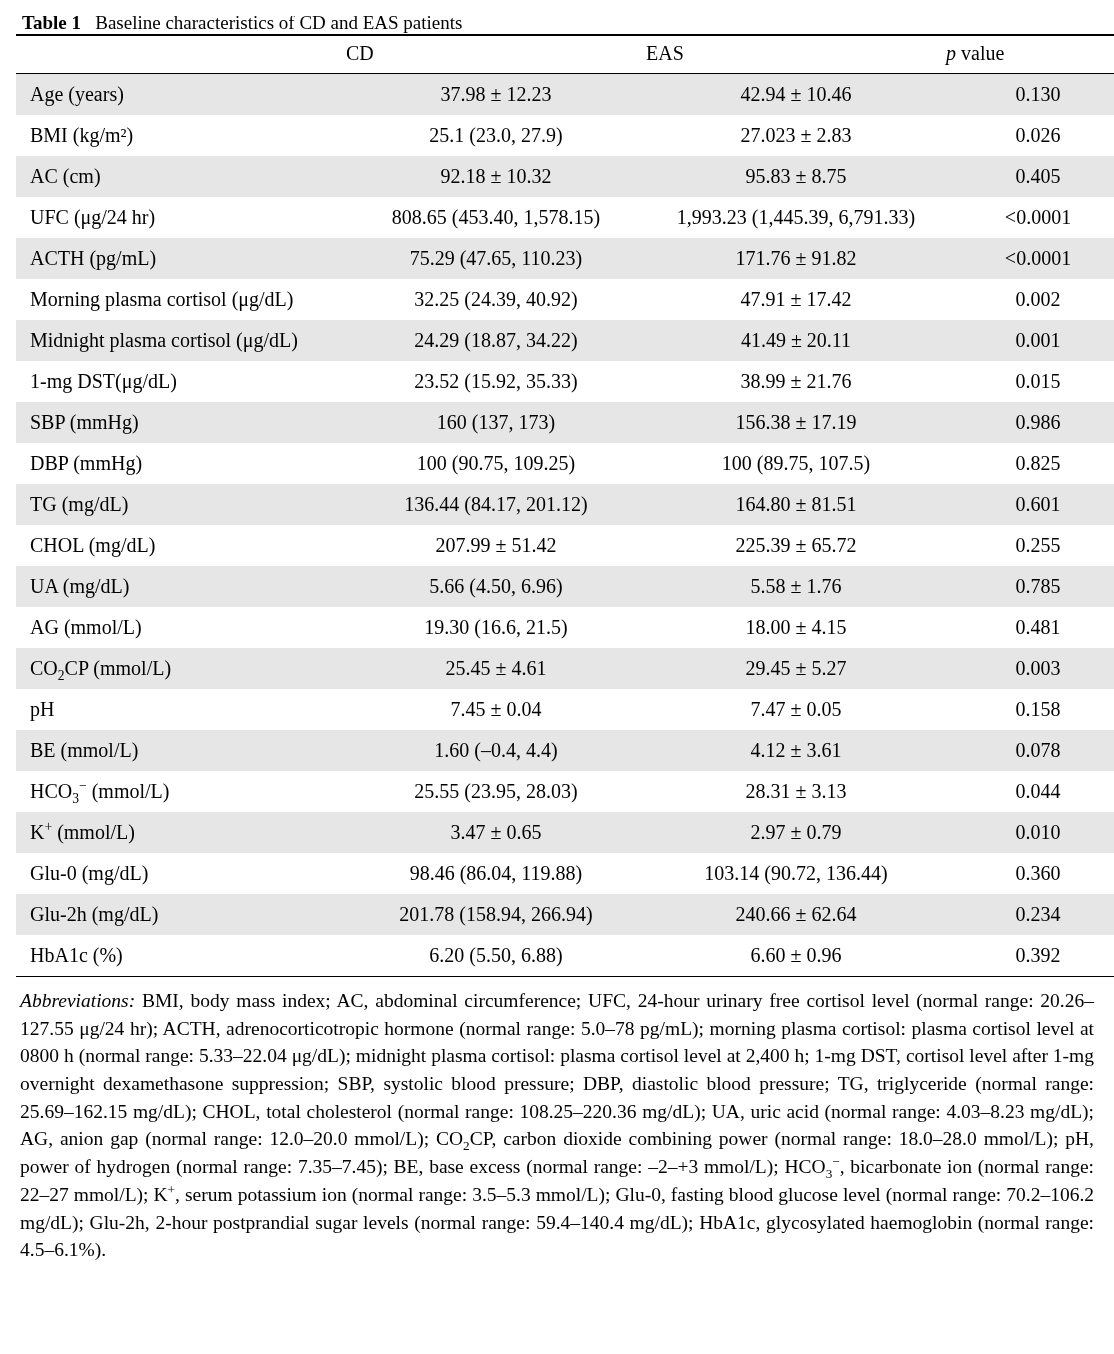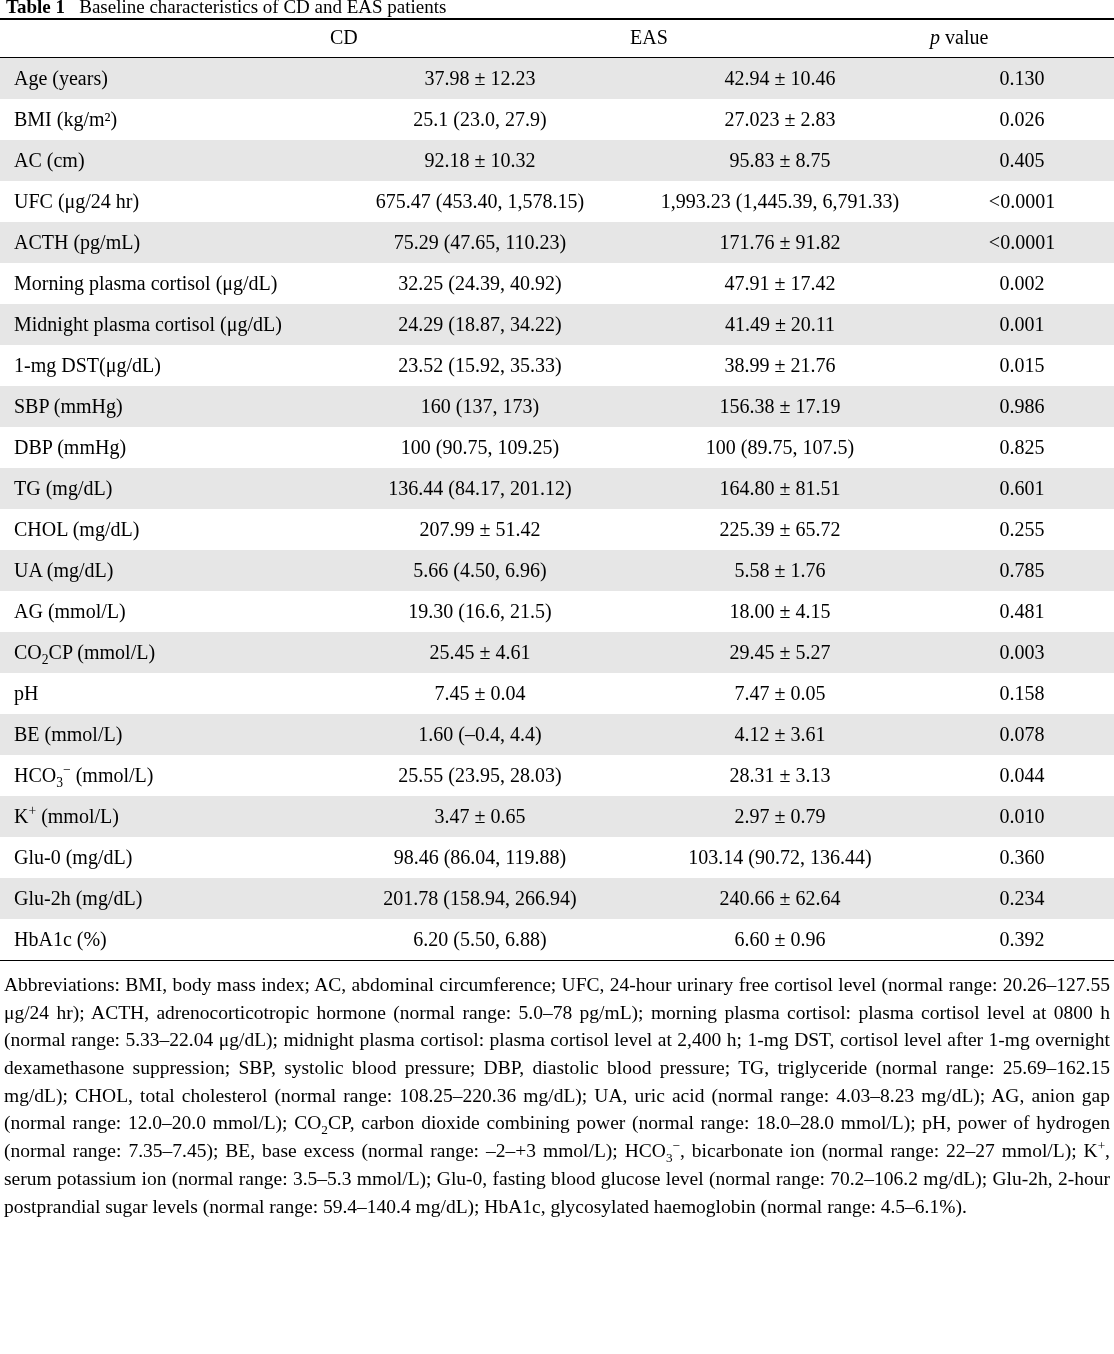--- a/index.html
+++ b/index.html
@@ -8,21 +8,21 @@
     background: #ffffff;
   }
   body {
     width: 1114px;
     font-family: "Liberation Serif", serif;
     color: #000000;
   }
   .page {
     width: 1114px;
     box-sizing: border-box;
-    padding: 0;
+    padding: 16px;
   }
   .table-caption {
     font-size: 19px;
     padding: 0 6px 4px 6px;
     white-space: nowrap;
     overflow: hidden;
     height: 14px;
     line-height: 14px;
   }
   .table-caption .cap-label {
@@ -75,21 +75,21 @@
     font-size: 0.68em;
     line-height: 0;
   }
   .footnote {
     font-size: 19.5px;
     line-height: 1.42;
     text-align: justify;
     padding: 10px 4px 8px 4px;
     hyphens: none;
   }
-  .footnote .ital { }
+  .footnote .ital { font-style: italic; }
 </style>
 </head>
 <body>
 
 <div class="page">
 
   <div class="table-caption">
     <span class="cap-label">Table 1</span>
     <span>&nbsp;&nbsp;<span>Baseline characteristics of CD and EAS patients</span></span>
   </div>
@@ -123,21 +123,21 @@
           <td>0.026</td>
         </tr>
         <tr class="shaded">
           <td class="label">AC (cm)</td>
           <td>92.18 ± 10.32</td>
           <td>95.83 ± 8.75</td>
           <td>0.405</td>
         </tr>
         <tr>
           <td class="label">UFC (μg/24 hr)</td>
-          <td>675.47 (453.40, 1,578.15)</td>
+          <td>808.65 (453.40, 1,578.15)</td>
           <td>1,993.23 (1,445.39, 6,791.33)</td>
           <td>&lt;0.0001</td>
         </tr>
         <tr class="shaded">
           <td class="label">ACTH (pg/mL)</td>
           <td>75.29 (47.65, 110.23)</td>
           <td>171.76 ± 91.82</td>
           <td>&lt;0.0001</td>
         </tr>
         <tr>

